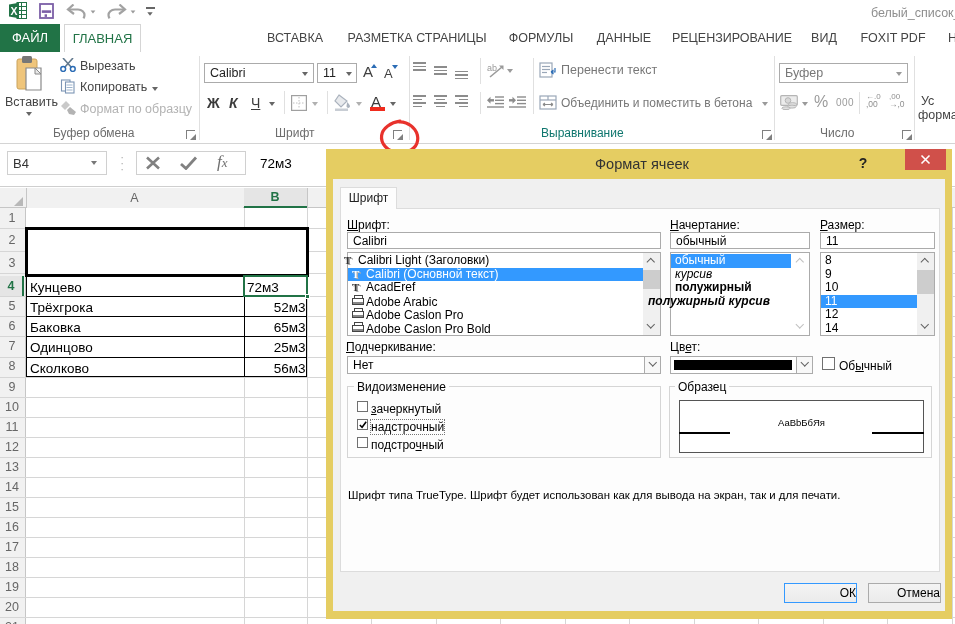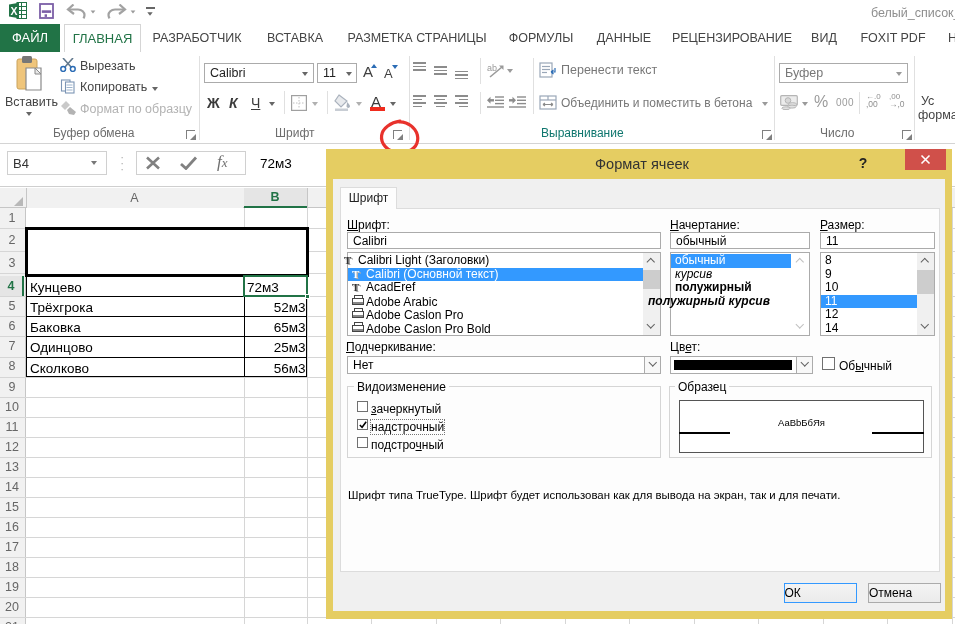--- a/index.html
+++ b/index.html
@@ -25,21 +25,21 @@
 .pr:before{content:"";position:absolute;left:2px;top:0;width:7px;height:3px;border:1px solid #444;background:#fff}
 .pr:after{content:"";position:absolute;left:0;top:3px;width:10px;height:5px;border:1px solid #444;background:#fff;box-shadow:inset 0 -2px 0 #888}
 .sbtn{width:17px;height:17px}
 .chvu,.chvd{position:absolute;left:5px;width:5.5px;height:5.5px;border-left:1.7px solid #606060;border-top:1.7px solid #606060}
 .chvu{top:6px;transform:rotate(45deg)}
 .chvd{top:3.5px;transform:rotate(225deg)}
 .dis .chvu,.dis .chvd{border-color:#c0c0c0}
 .drop{width:16px;height:16px;border-left:1px solid #ababab;background:#f8f8f8;text-align:center;font-size:10px;color:#333;line-height:14px}
 .cb{width:11px;height:11px;background:#fff;border:1px solid #707070}
 .cb svg{position:absolute;left:0;top:0}
-.btn{height:19.5px;background:linear-gradient(#f4f4f4,#ebebeb);font-size:12px;color:#000;text-align:left;line-height:19px}
+.btn{height:19.5px;background:linear-gradient(#f4f4f4,#ebebeb);font-size:12px;color:#000;text-align:right;line-height:19px}
 </style></head>
 <body>
 <div id="app">
 
 <div class="a" style="left:0;top:0;width:955px;height:24px;background:#fff"></div>
 
 <svg class="a" style="left:9px;top:2px" width="18" height="17" viewBox="0 0 18 17">
 <rect x="8" y="0.5" width="9.5" height="16" fill="#fff" stroke="#217346" stroke-width="1"></rect>
 <g stroke="#217346" stroke-width="1">
         <line x1="8" y1="4.5" x2="17.5" y2="4.5"></line>
@@ -69,21 +69,20 @@
 </svg>
 <div class="a car" style="left:130px;top:10px;border-top-color:#9b9b9b;transform:scale(.8)"></div>
 
 <div class="a" style="left:146px;top:7px;width:9px;height:2px;background:#666"></div>
 <div class="a car" style="left:147px;top:12px;border-top-color:#666;transform:scale(.9)"></div>
 <div class="a" style="left:871px;top:6px;font-size:12.5px;color:#8e8e8e;white-space:nowrap">белый_список_</div>
 
 <div class="a" style="left:0;top:24px;width:955px;height:28px;background:#fff"></div>
 <div class="a" style="left:0;top:24px;width:60px;height:28px;background:#217346;color:#fff;font-size:13px;text-align:center;line-height:28px">ФАЙЛ</div>
 <div class="a" style="left:64px;top:24px;width:77px;height:28px;background:#fff;border:1px solid #d5d5d5;border-bottom:none;color:#217346;font-size:13px;text-align:center;line-height:27px">ГЛАВНАЯ</div>
-<div class="a tabs" style="left:197px">РАЗРАБОТЧИК</div>
 <div class="a tabs" style="left:295px">ВСТАВКА</div>
 <div class="a tabs" style="left:417px">РАЗМЕТКА СТРАНИЦЫ</div>
 <div class="a tabs" style="left:541px">ФОРМУЛЫ</div>
 <div class="a tabs" style="left:624px">ДАННЫЕ</div>
 <div class="a tabs" style="left:732px">РЕЦЕНЗИРОВАНИЕ</div>
 <div class="a tabs" style="left:824px">ВИД</div>
 <div class="a tabs" style="left:893px">FOXIT PDF</div>
 <div class="a tabs" style="left:961px">НАД</div>
 
 <div class="a" style="left:0;top:52px;width:955px;height:92px;background:#fff;border-bottom:1px solid #d4d4d4"></div>

